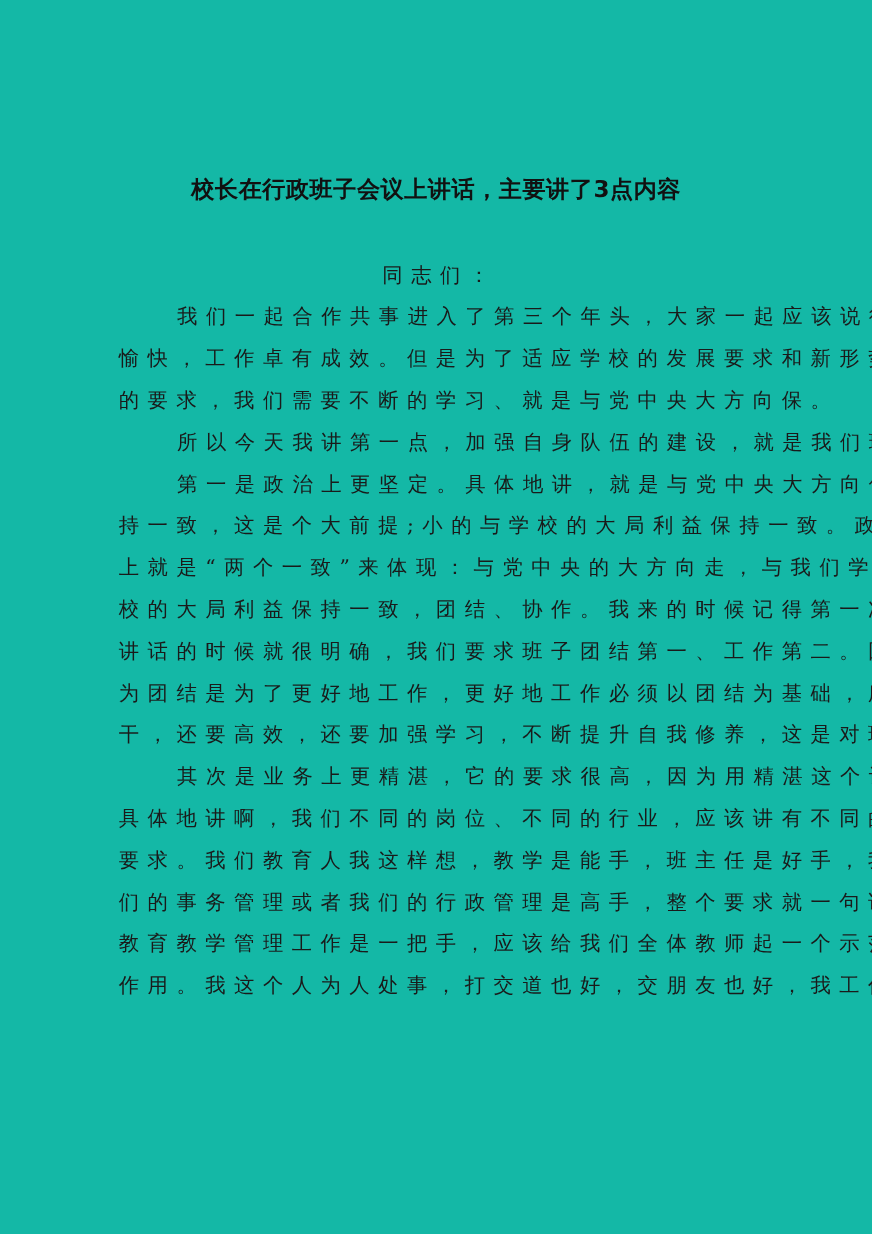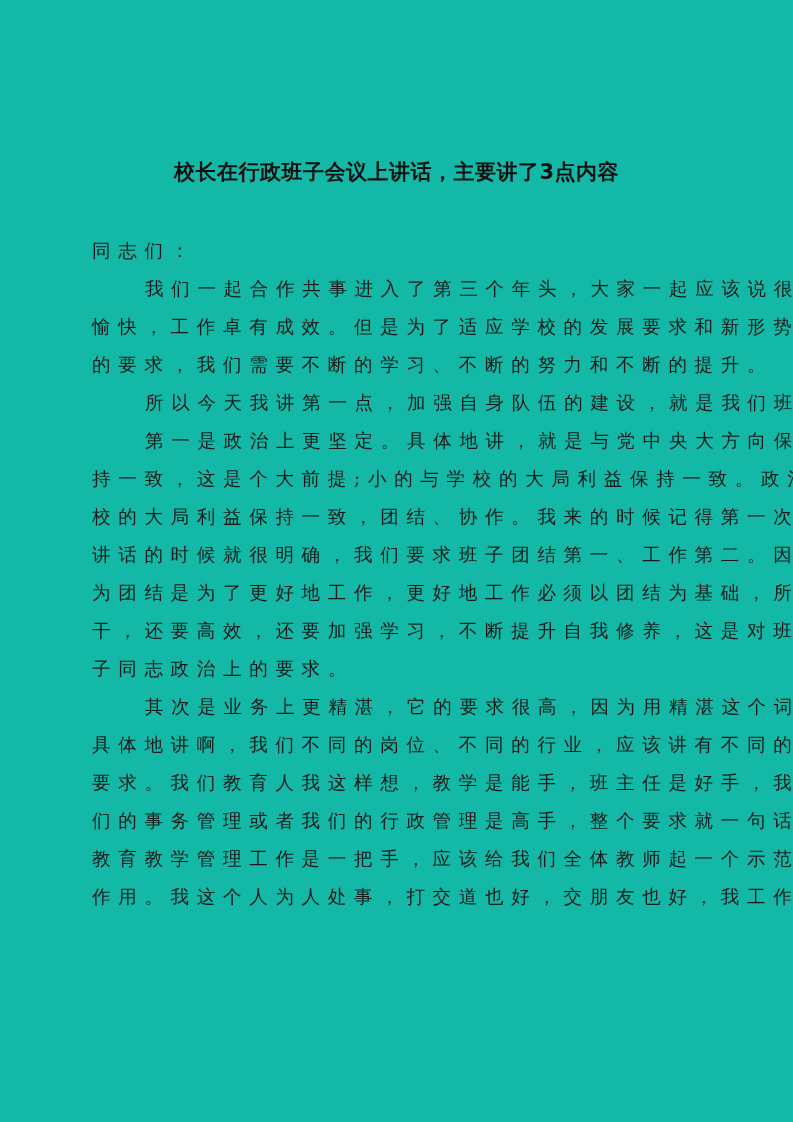--- a/index.html
+++ b/index.html
@@ -2,43 +2,43 @@
 <html><head>
 <meta charset="utf-8">
 <style>
   html, body { margin: 0; padding: 0; background: #ffffff; }
   body { width: 793px; height: 1122px; position: relative; overflow: hidden;
          font-family: "DejaVu Serif", "Liberation Serif", serif; color: #1a1a1a; }
   .page { position: absolute; left: 0; top: 0; width: 793px; height: 1122px; background: #14b8a6; }
   .title { position: absolute; top: 158px; left: 0; width: 793px; text-align: center;
            font-family: "DejaVu Sans", "Liberation Sans", sans-serif; font-weight: bold;
            font-size: 21px; color: #111; letter-spacing: 0.5px; }
-  .body { position: absolute; left: 92px; top: 232px; width: 584px; }
+  .body { position: absolute; left: 108px; top: 232px; width: 584px; text-align: center; }
   .line { height: 38px; line-height: 38px; font-size: 18.5px; white-space: nowrap;
           letter-spacing: 7.7px; }
   .line.indent { padding-left: 53px; }
 </style>
 </head>
 <body>
 
 <div class="page">
   <div class="title">校长在行政班子会议上讲话，主要讲了3点内容</div>
   <div class="body">
     <div class="line">同志们：</div>
     <div class="line indent">我们一起合作共事进入了第三个年头，大家一起应该说很</div>
     <div class="line">愉快，工作卓有成效。但是为了适应学校的发展要求和新形势</div>
-    <div class="line">的要求，我们需要不断的学习、不断的努力和不断的提升。</div>
+    <div class="line">的要求，我们需要不断的学习、就是与党中央大方向保。</div>
     <div class="line indent">所以今天我讲第一点，加强自身队伍的建设，就是我们班</div>
     <div class="line indent">第一是政治上更坚定。具体地讲，就是与党中央大方向保</div>
     <div class="line">持一致，这是个大前提;小的与学校的大局利益保持一致。政治</div>
+    <div class="line">上就是“两个一致”来体现：与党中央的大方向走，与我们学</div>
     <div class="line">校的大局利益保持一致，团结、协作。我来的时候记得第一次</div>
     <div class="line">讲话的时候就很明确，我们要求班子团结第一、工作第二。因</div>
     <div class="line">为团结是为了更好地工作，更好地工作必须以团结为基础，所</div>
     <div class="line">干，还要高效，还要加强学习，不断提升自我修养，这是对班</div>
-    <div class="line">子同志政治上的要求。</div>
     <div class="line indent">其次是业务上更精湛，它的要求很高，因为用精湛这个词。</div>
     <div class="line">具体地讲啊，我们不同的岗位、不同的行业，应该讲有不同的</div>
     <div class="line">要求。我们教育人我这样想，教学是能手，班主任是好手，我</div>
     <div class="line">们的事务管理或者我们的行政管理是高手，整个要求就一句话：</div>
     <div class="line">教育教学管理工作是一把手，应该给我们全体教师起一个示范</div>
     <div class="line">作用。我这个人为人处事，打交道也好，交朋友也好，我工作</div>
   </div>
 </div>
 
 </body></html>

